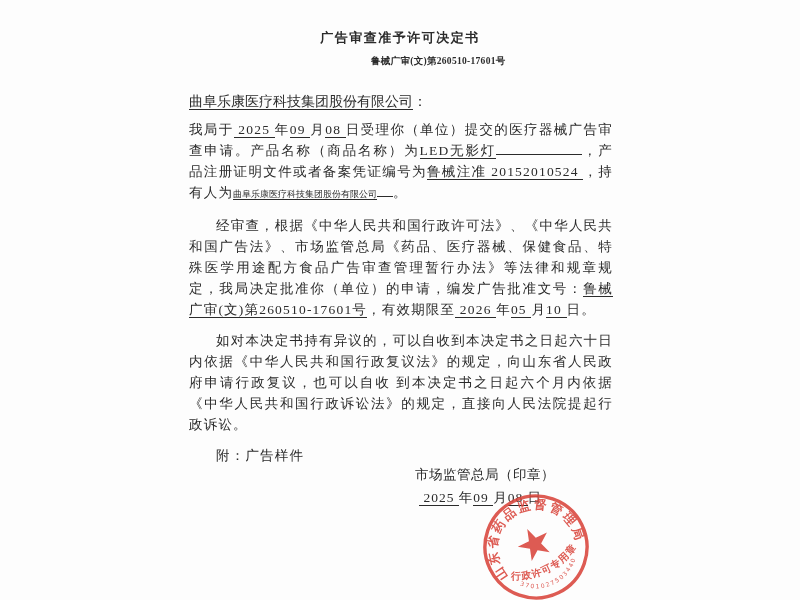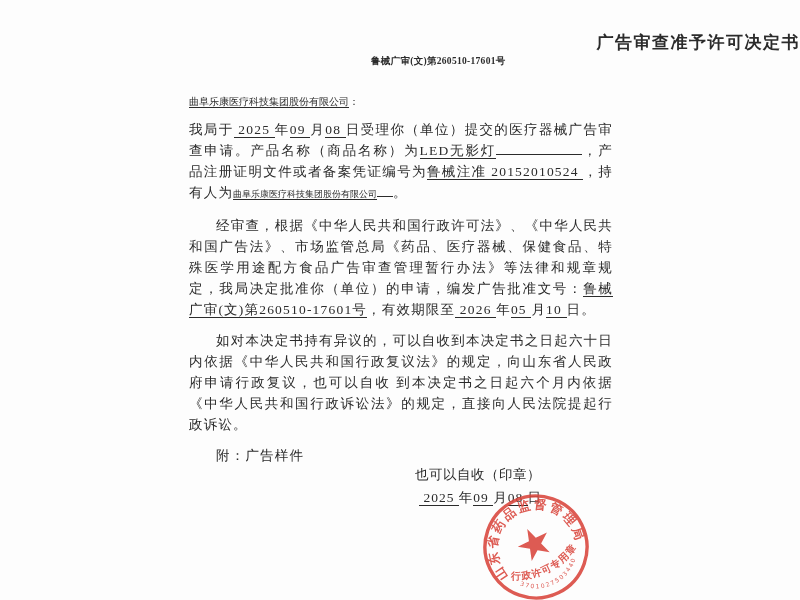--- a/index.html
+++ b/index.html
@@ -2,35 +2,35 @@
 <html><head>
 <meta charset="utf-8">
 <style>
   html,body{margin:0;padding:0;background:#e8e8e8;}
   .page{
     position:relative; width:800px; height:600px; margin:0 auto;
     background:#fdfdfd; overflow:hidden;
     font-family:"Liberation Serif","DejaVu Serif",serif;
   }
   .title{
-    position:absolute; top:20px; left:0; width:100%; text-align:right;
-    font-size:17px; font-weight:bold; letter-spacing:1.5px;
+    position:absolute; top:20px; left:0; width:100%; text-align:center;
+    font-size:13px; font-weight:bold; letter-spacing:1.5px;
   }
   .docno{
     position:absolute; top:55px; left:371px;
     font-size:9.5px; font-weight:bold; letter-spacing:0.3px;
   }
   .body{
     position:absolute; top:94px; left:189px; width:424px;
     font-size:13.5px; line-height:21px; letter-spacing:1.2px;
     text-align:justify; white-space:pre-wrap;
   }
   .p{margin:0;}
   .p + .p{margin-top:10px;}
-  .salutation{font-size:10px; line-height:15px; letter-spacing:0; margin-bottom:4px;}
+  .salutation{font-size:14px; line-height:15px; letter-spacing:0; margin-bottom:4px;}
   .indent{text-indent:2em;}
   .u{border-bottom:1px solid currentColor;}
   .s{font-size:9px; letter-spacing:0;}
   .blank{display:inline-block; height:1em; vertical-align:baseline; border-bottom:1px solid currentColor;}
   .org{
     position:absolute; top:466px; left:415px;
     font-size:13.5px; letter-spacing:0.5px;
   }
   .date{
     position:absolute; top:489px; left:419px;
@@ -52,21 +52,21 @@
 <body>
 
 <div class="page" style="color: rgb(43, 43, 43);">
 
   <h1 class="title">广告审查准予许可决定书</h1>
 
   <div class="docno">鲁械广审(文)第260510-17601号</div>
 
   <div class="body"><div class="p salutation"><span class="u">曲阜乐康医疗科技集团股份有限公司</span><span>：</span></div><div class="p"><span>我局于</span><span class="u"> 2025 </span><span>年</span><span class="u">09 </span><span>月</span><span class="u">08 </span><span>日受理你（单位）提交的医疗器械广告审查申请。产品名称（商品名称）为</span><span class="u">LED无影灯</span><span class="blank u" style="width: 86px;"></span><span>，</span><span>产品注册证明文件或者备案凭证编号为</span><span class="u">鲁械注准 20152010524 </span><span>，</span><span>持有人为</span><span class="u s">曲阜乐康医疗科技集团股份有限公司</span><span class="blank u" style="width: 16px;"></span><span>。</span></div><div class="p indent"><span>经审查，根据《中华人民共和国行政许可法》、《中华人民共和国广告法》、市场监管总局《药品、医疗器械、保健食品、特殊医学用途配方食品广告审查管理暂行办法》等法律和规章规定，我局决定批准你（单位）的申请，编发广告批准文号：</span><span class="u">鲁械广审(文)第260510-17601号</span><span>，有效期限至</span><span class="u"> 2026 </span><span>年</span><span class="u">05 </span><span>月</span><span class="u">10 </span><span>日。</span></div><div class="p indent"><span>如对本决定书持有异议的，可以自收到本决定书之日起六十日内依据《中华人民共和国行政复议法》的规定，向山东省人民政府申请行政复议，也可以自收 到本决定书之日起六个月内依据《中华人民共和国行政诉讼法》的规定，直接向人民法院提起行政诉讼。</span></div><div class="p indent"><span>附：广告样件</span></div></div>
 
-  <div class="org">也可以自收（印章）</div>
+  <div class="org">市场监管总局（印章）</div>
 
   <div class="date"><span class="u"> 2025 </span><span>年</span><span class="u">09 </span><span>月</span><span class="u">08 </span><span>日</span></div>
 
   <div class="seal" style="color: rgb(217, 69, 60);">
     <svg viewBox="0 0 110 110" width="110" height="110">
       <defs>
         <path id="arcTop" d="M 17 68 A 39.7 39.7 0 1 1 93 68"></path>
         <path id="arcLabel" d="M 20 74 Q 55 92 90 74"></path>
         <path id="arcCode" d="M 22 80 A 41.4 41.4 0 0 0 88 80"></path>
       </defs>

